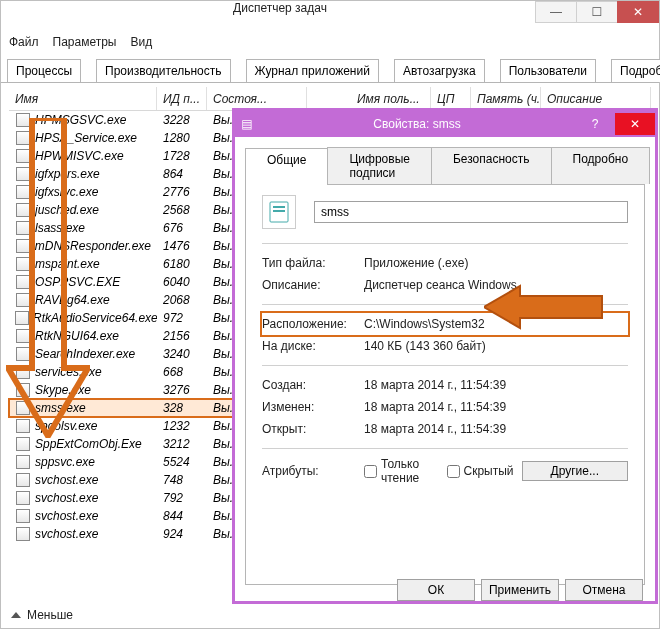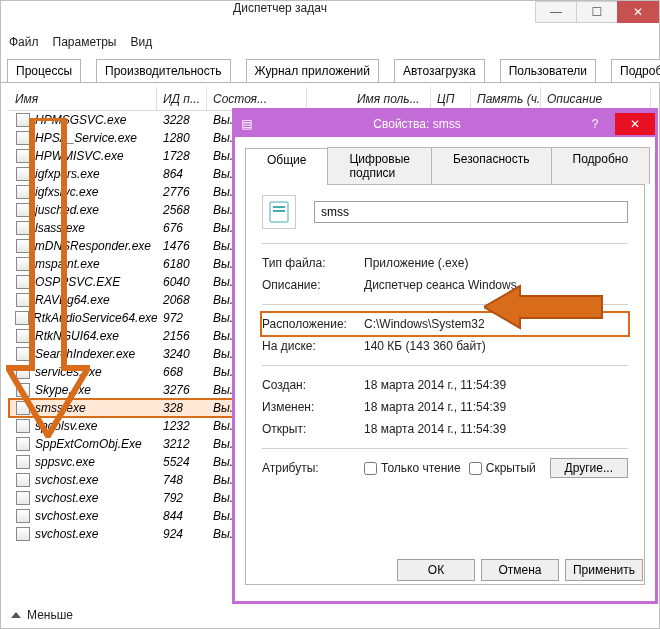--- a/index.html
+++ b/index.html
@@ -64,23 +64,23 @@
 .props-row .label { width: 102px; color: #222; }
 .props-row .value { flex: 1; color: #222; }
 .props-row.iconrow { margin-bottom: 14px; }
 .props-row.iconrow .appicon { width: 34px; height: 34px; border: 1px solid #ccc; margin-right: 18px; display:flex; align-items:center; justify-content:center; background:#fff;}
 .props-row.iconrow input { flex: 1; height: 22px; padding: 0 6px; border: 1px solid #a0a0a0; }
 .props-sep { border: none; border-top: 1px solid #d0d0d0; margin: 8px 0; }
 .props-row.highlight { outline: 2px solid #d96c1a; outline-offset: 0; background: #fff; }
 
 .props-attrs { display: flex; align-items: center; gap: 8px; }
 .props-attrs label { display: flex; align-items: center; gap: 4px; }
-.props-attrs button { padding: 2px 14px; border: 1px solid #a0a0a0; background: #efefef; margin-left: auto; }
-
-.props-buttons { position: absolute; bottom: 20px; right: 12px; display: flex; gap: 6px; }
+.props-attrs button { padding: 2px 28px; border: 1px solid #a0a0a0; background: #efefef; margin-left: auto; }
+
+.props-buttons { position: absolute; bottom: 0; right: 12px; display: flex; gap: 6px; }
 .props-buttons button { width: 78px; height: 22px; border: 1px solid #a0a0a0; background: #efefef; }
 
 
 .big-arrow-right { position: absolute; left: 484px; top: 284px; width: 120px; height: 46px; pointer-events: none; z-index: 20;}
 
 .file-ico{width:14px;height:14px;display:inline-block;border:1px solid #888;background:linear-gradient(#fff,#e8e8e8);}
 </style>
 </head>
 <body>
 
@@ -441,20 +441,20 @@
         <label>
             <input type="checkbox" style=""> 
             <span>Скрытый</span>
           </label>
         <button>Другие...</button>
       </div>
     </div>
   </div>
   <div class="props-buttons">
     <button>ОК</button>
+    <button>Применить</button>
     <button>Отмена</button>
-    <button>Применить</button>
   </div>
 </div>
 
 <svg class="big-arrow-right" viewBox="0 0 120 46">
   <path d="M0 23 L36 2 V12 H118 V34 H36 V44 Z" fill="#d96c1a" stroke="#b3500e" stroke-width="2" stroke-linejoin="miter"></path>
 </svg>
 
 </body></html>

